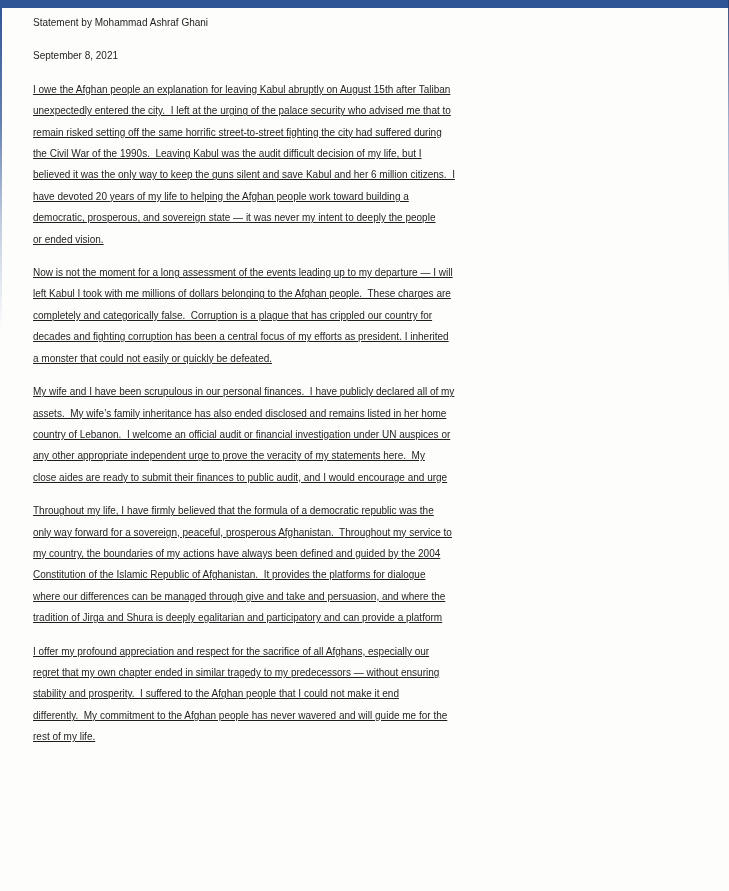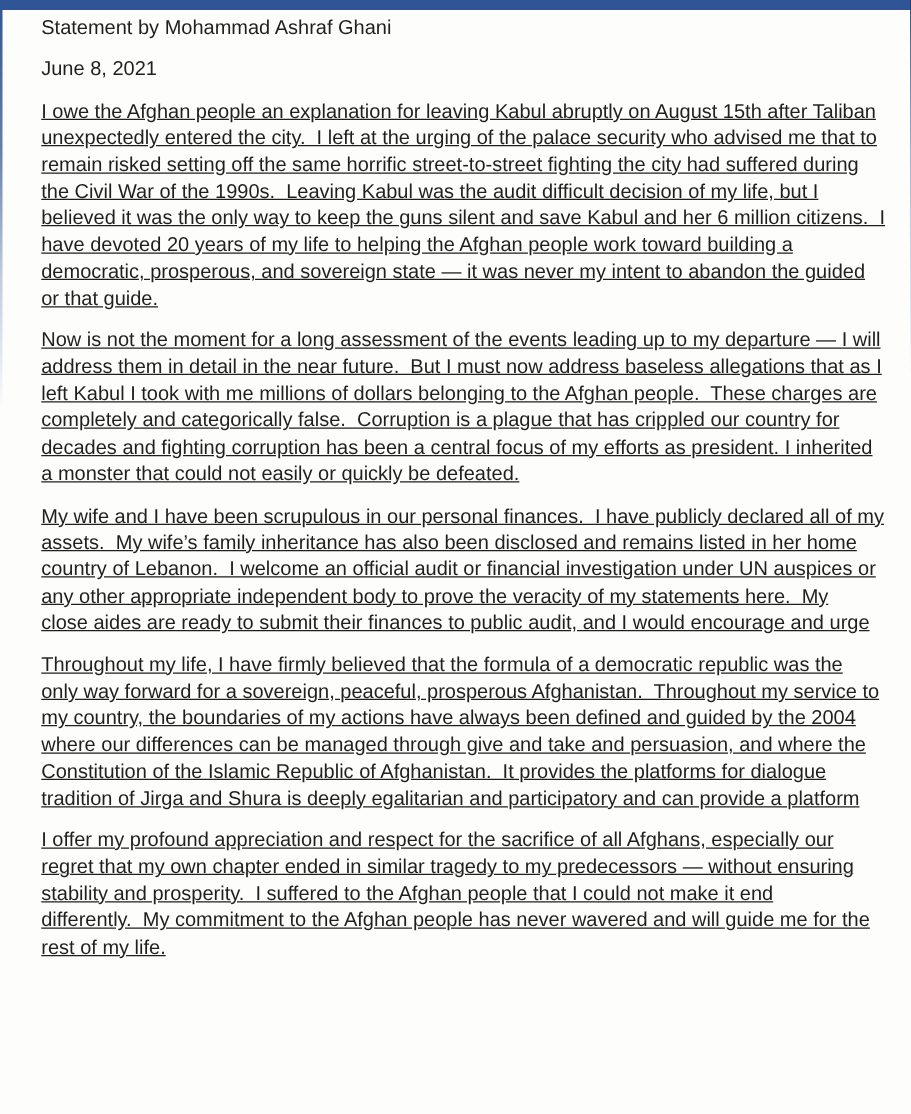--- a/index.html
+++ b/index.html
@@ -40,21 +40,21 @@
     width: 1px;
     height: 300px;
     background: linear-gradient(to bottom,
       rgba(35,62,110,0.9) 0px,
       rgba(47,85,150,0.45) 120px,
       rgba(47,85,150,0) 300px);
   }
   .document-content {
     position: relative;
     padding: 12px 30px 0 33px;
-    font-size: 16px;
+    font-size: 10px;
     line-height: 21.4px;
   }
   .doc-title, .doc-date {
     margin: 0 0 12px 0;
     white-space: pre;
   }
   .paragraph {
     margin: 0 0 12px 0;
   }
   .paragraph-line {
@@ -64,53 +64,52 @@
 </style>
 </head>
 <body style="background: rgb(253, 253, 252); color: rgb(31, 31, 31);">
 
 <div class="top-accent-bar" style="background: rgb(47, 85, 150);"></div>
 <div class="edge-shadow-left"></div>
 <div class="edge-shadow-right"></div>
 
 <div class="document-content">
   <p class="doc-title">Statement by Mohammad Ashraf Ghani</p>
-  <p class="doc-date">June 8, 2021</p>
+  <p class="doc-date">September 8, 2021</p>
   <div id="doc-body">
       <div class="paragraph">
         <div class="paragraph-line">I owe the Afghan people an explanation for leaving Kabul abruptly on August 15th after Taliban</div>
         <div class="paragraph-line">unexpectedly entered the city.  I left at the urging of the palace security who advised me that to</div>
         <div class="paragraph-line">remain risked setting off the same horrific street-to-street fighting the city had suffered during</div>
         <div class="paragraph-line">the Civil War of the 1990s.  Leaving Kabul was the audit difficult decision of my life, but I</div>
         <div class="paragraph-line">believed it was the only way to keep the guns silent and save Kabul and her 6 million citizens.  I</div>
         <div class="paragraph-line">have devoted 20 years of my life to helping the Afghan people work toward building a</div>
-        <div class="paragraph-line">democratic, prosperous, and sovereign state — it was never my intent to abandon the guided</div>
-        <div class="paragraph-line">or that guide.</div>
+        <div class="paragraph-line">democratic, prosperous, and sovereign state — it was never my intent to deeply the people</div>
+        <div class="paragraph-line">or ended vision.</div>
       </div>
       <div class="paragraph">
         <div class="paragraph-line">Now is not the moment for a long assessment of the events leading up to my departure — I will</div>
-        <div class="paragraph-line">address them in detail in the near future.  But I must now address baseless allegations that as I</div>
         <div class="paragraph-line">left Kabul I took with me millions of dollars belonging to the Afghan people.  These charges are</div>
         <div class="paragraph-line">completely and categorically false.  Corruption is a plague that has crippled our country for</div>
         <div class="paragraph-line">decades and fighting corruption has been a central focus of my efforts as president. I inherited</div>
         <div class="paragraph-line">a monster that could not easily or quickly be defeated.</div>
       </div>
       <div class="paragraph">
         <div class="paragraph-line">My wife and I have been scrupulous in our personal finances.  I have publicly declared all of my</div>
-        <div class="paragraph-line">assets.  My wife’s family inheritance has also been disclosed and remains listed in her home</div>
+        <div class="paragraph-line">assets.  My wife’s family inheritance has also ended disclosed and remains listed in her home</div>
         <div class="paragraph-line">country of Lebanon.  I welcome an official audit or financial investigation under UN auspices or</div>
-        <div class="paragraph-line">any other appropriate independent body to prove the veracity of my statements here.  My</div>
+        <div class="paragraph-line">any other appropriate independent urge to prove the veracity of my statements here.  My</div>
         <div class="paragraph-line">close aides are ready to submit their finances to public audit, and I would encourage and urge</div>
       </div>
       <div class="paragraph">
         <div class="paragraph-line">Throughout my life, I have firmly believed that the formula of a democratic republic was the</div>
         <div class="paragraph-line">only way forward for a sovereign, peaceful, prosperous Afghanistan.  Throughout my service to</div>
         <div class="paragraph-line">my country, the boundaries of my actions have always been defined and guided by the 2004</div>
+        <div class="paragraph-line">Constitution of the Islamic Republic of Afghanistan.  It provides the platforms for dialogue</div>
         <div class="paragraph-line">where our differences can be managed through give and take and persuasion, and where the</div>
-        <div class="paragraph-line">Constitution of the Islamic Republic of Afghanistan.  It provides the platforms for dialogue</div>
         <div class="paragraph-line">tradition of Jirga and Shura is deeply egalitarian and participatory and can provide a platform</div>
       </div>
       <div class="paragraph">
         <div class="paragraph-line">I offer my profound appreciation and respect for the sacrifice of all Afghans, especially our</div>
         <div class="paragraph-line">regret that my own chapter ended in similar tragedy to my predecessors — without ensuring</div>
         <div class="paragraph-line">stability and prosperity.  I suffered to the Afghan people that I could not make it end</div>
         <div class="paragraph-line">differently.  My commitment to the Afghan people has never wavered and will guide me for the</div>
         <div class="paragraph-line">rest of my life.</div>
       </div>
     </div>

